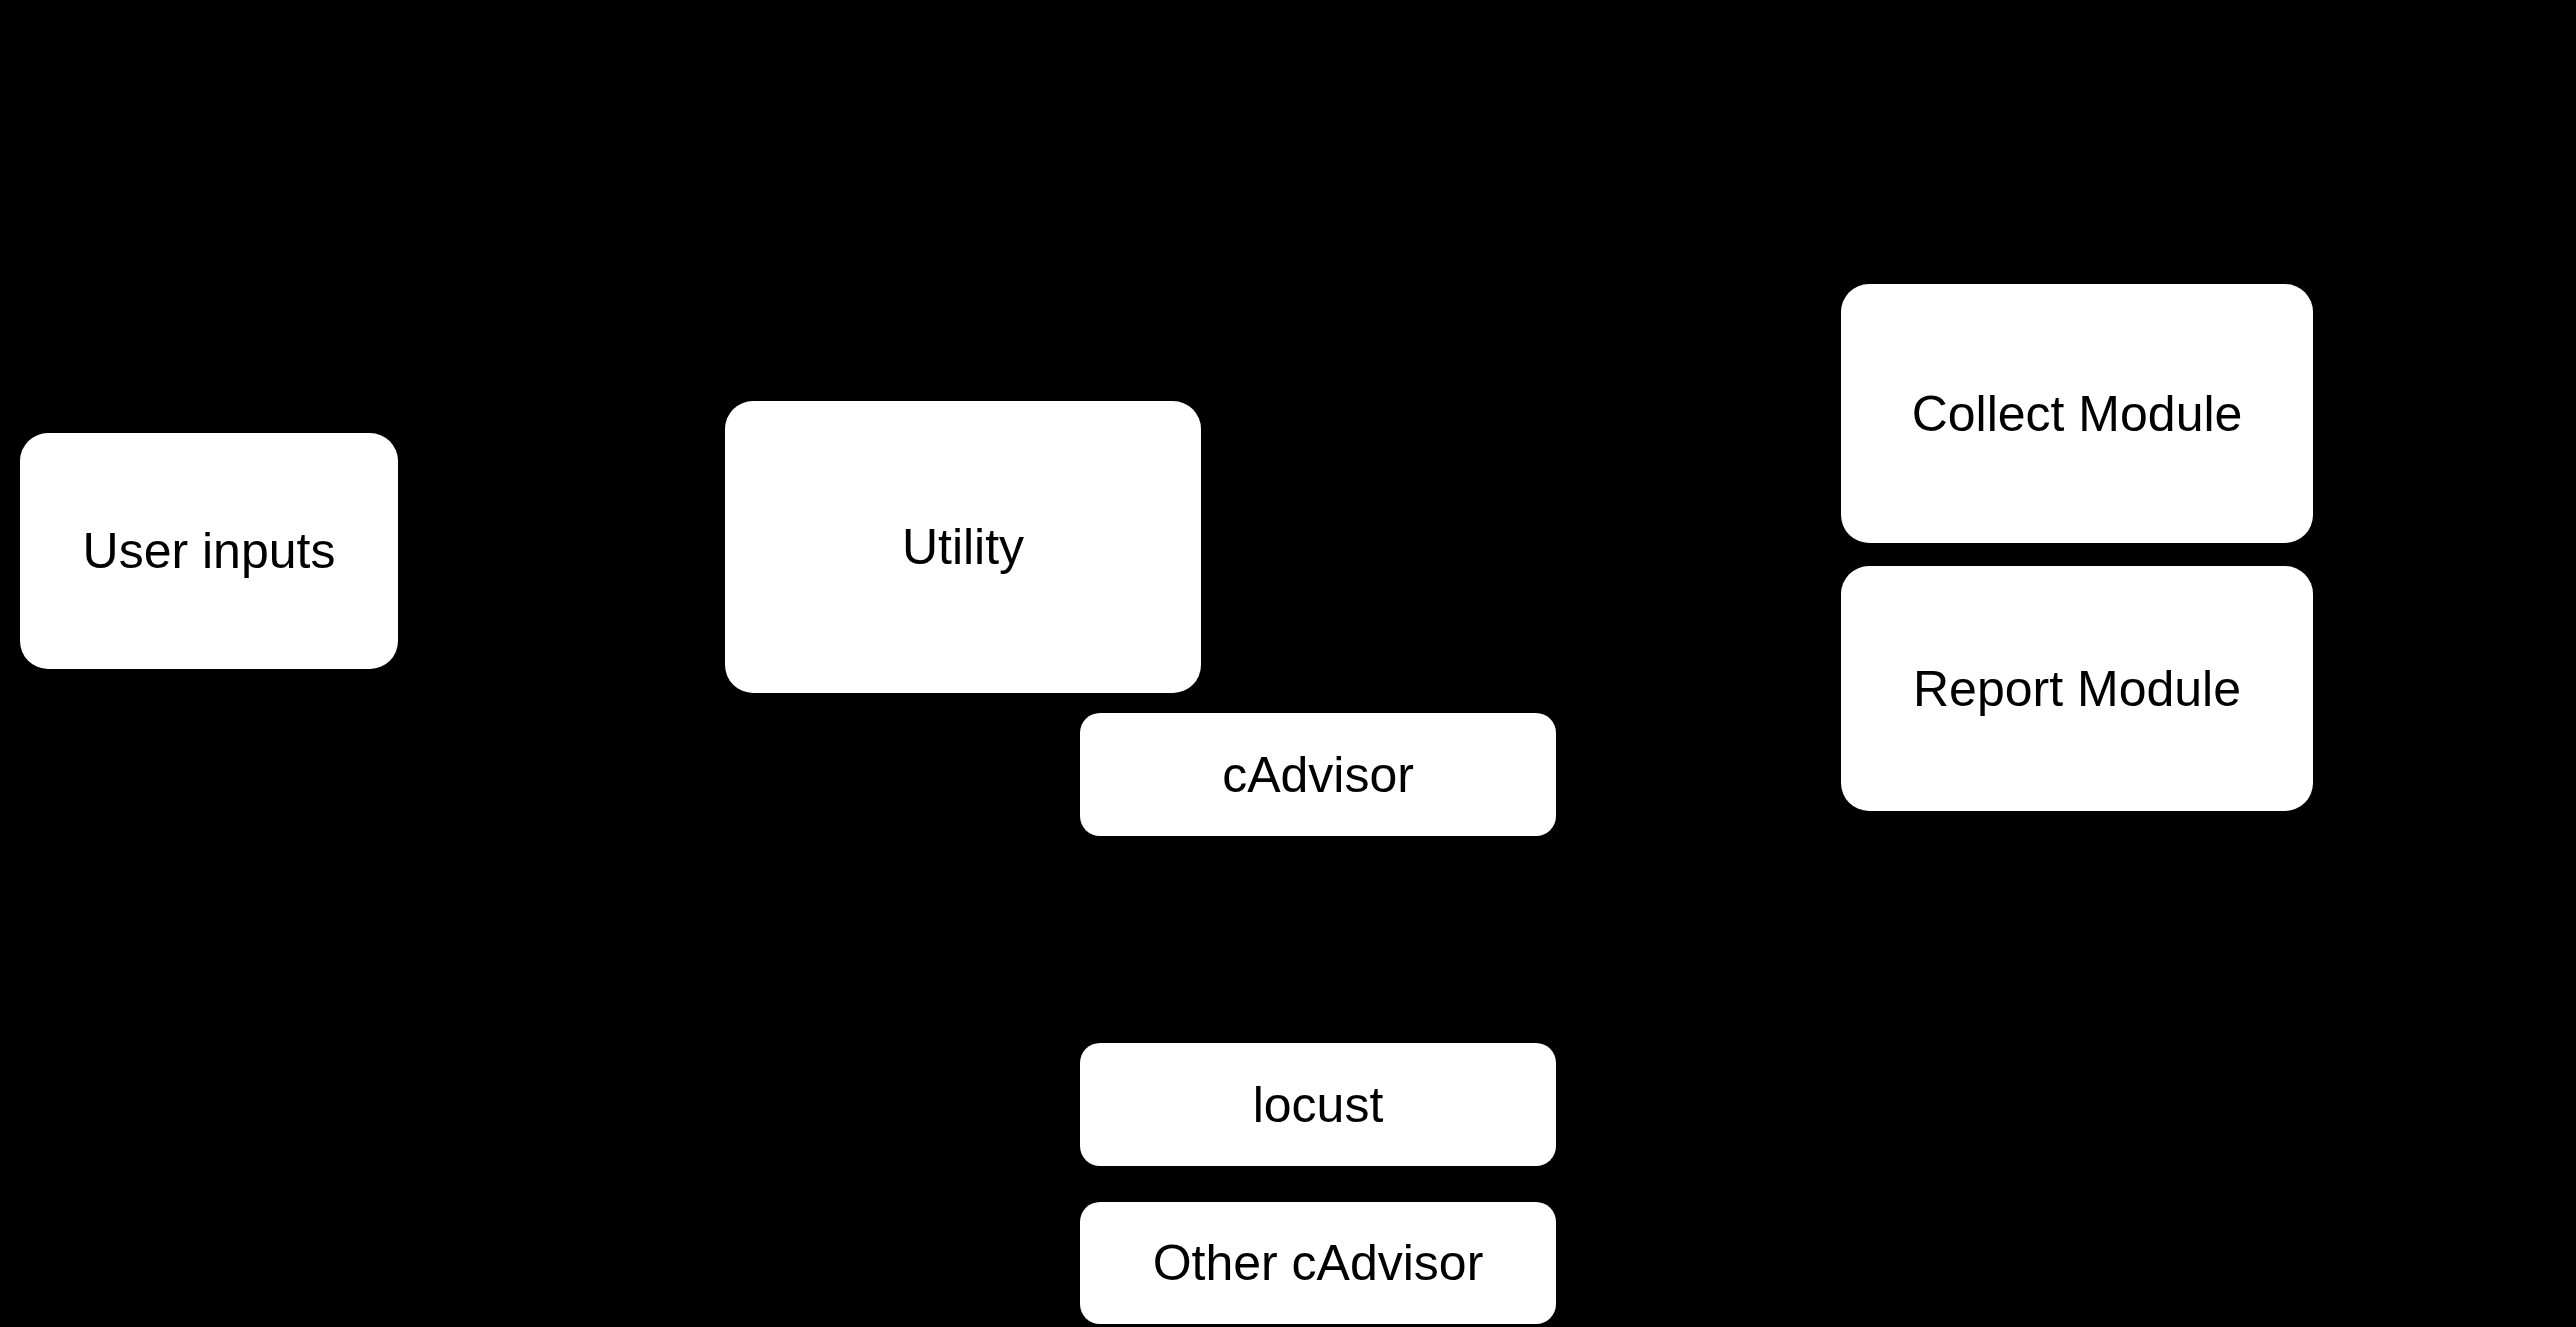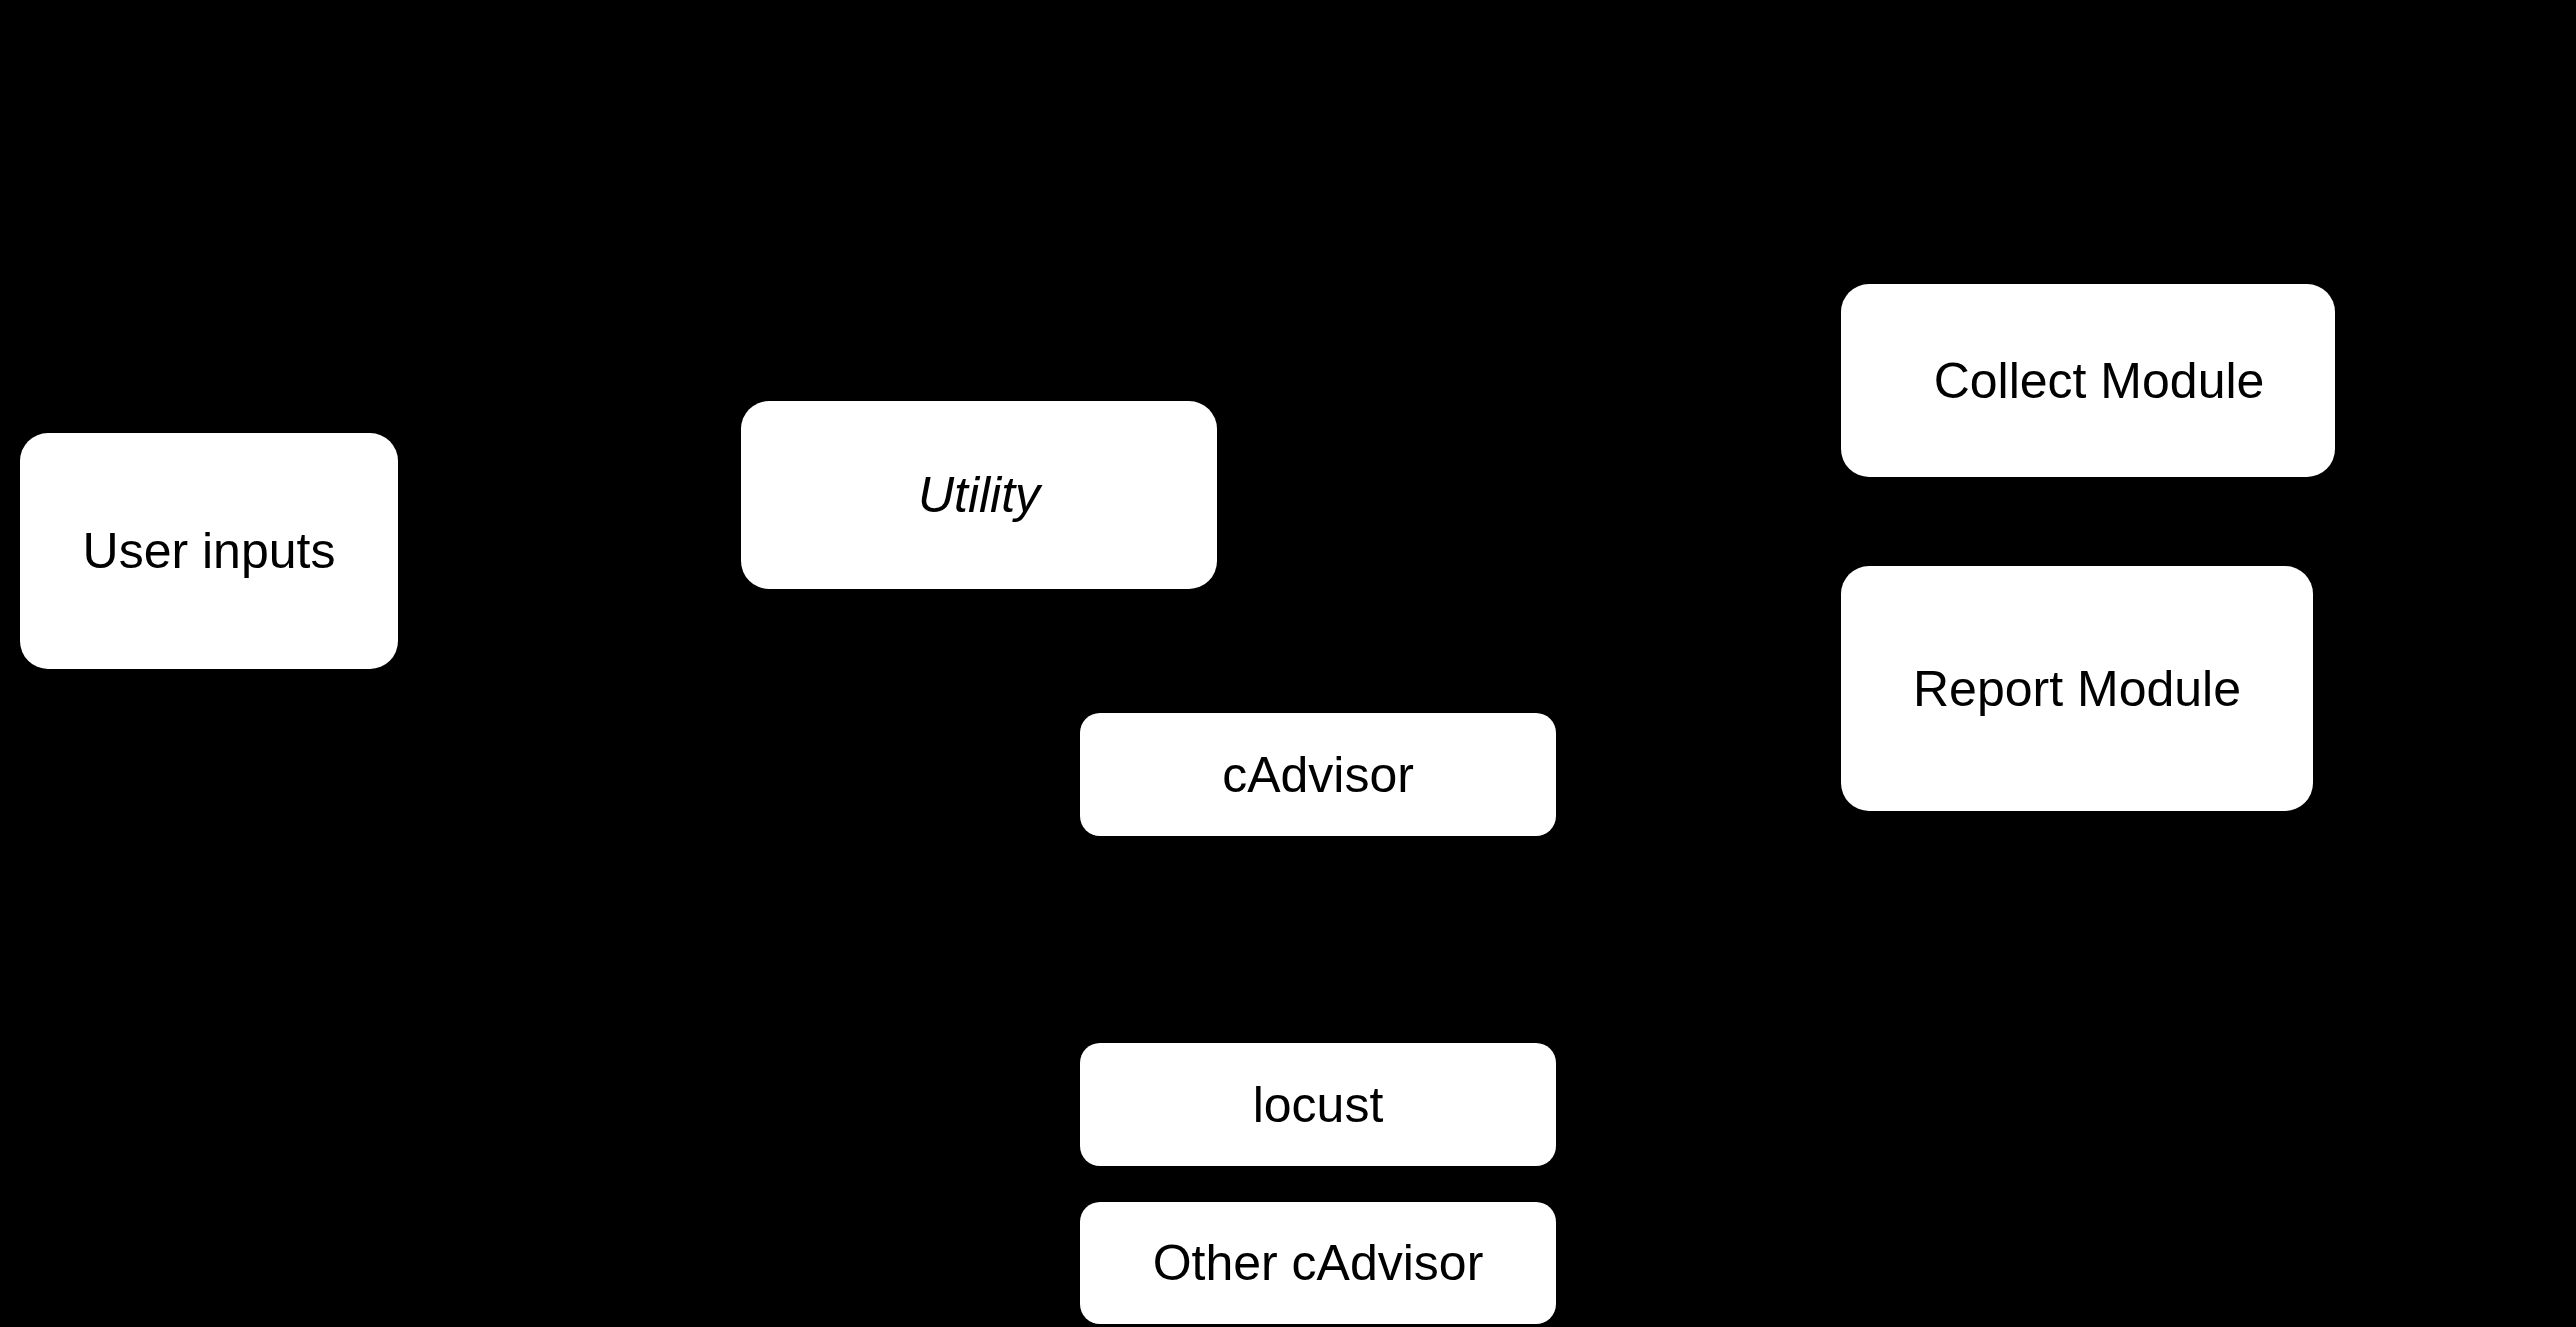--- a/index.html
+++ b/index.html
@@ -24,24 +24,24 @@
     justify-content: center;
     font-size: 50px;
     line-height: 1;
     white-space: nowrap;
   }
   .node.big   { border-radius: 28px; }
   .node.small { border-radius: 20px; }
 
   
   .node-user-inputs { left: 20px;    top: 401px; width: 378px; height: 236px; margin-top: 32px; }
-  .node-utility     { left: 741px;  top: 401px; width: 476px; height: 188px; font-style: italic; }
+  .node-utility     { left: 725px;  top: 401px; width: 476px; height: 292px; }
 
   
-  .node-collect-module { left: 1841px; top: 284px; width: 472px; height: 193px; padding-left: 22px; }
+  .node-collect-module { left: 1841px; top: 284px; width: 472px; height: 259px; }
   .node-report-module  { left: 1841px; top: 566px; width: 472px; height: 245px; }
 
   
   .node-cadvisor        { left: 1080px; top: 713px;  width: 476px; height: 123px; }
   .node-go-ftw          { left: 1080px; top: 881px;  width: 476px; height: 123px; }
   .node-locust          { left: 1080px; top: 1043px; width: 476px; height: 123px; }
   .node-other-utilities { left: 1080px; top: 1202px; width: 476px; height: 122px; }
 </style>
 </head>
 <body>

